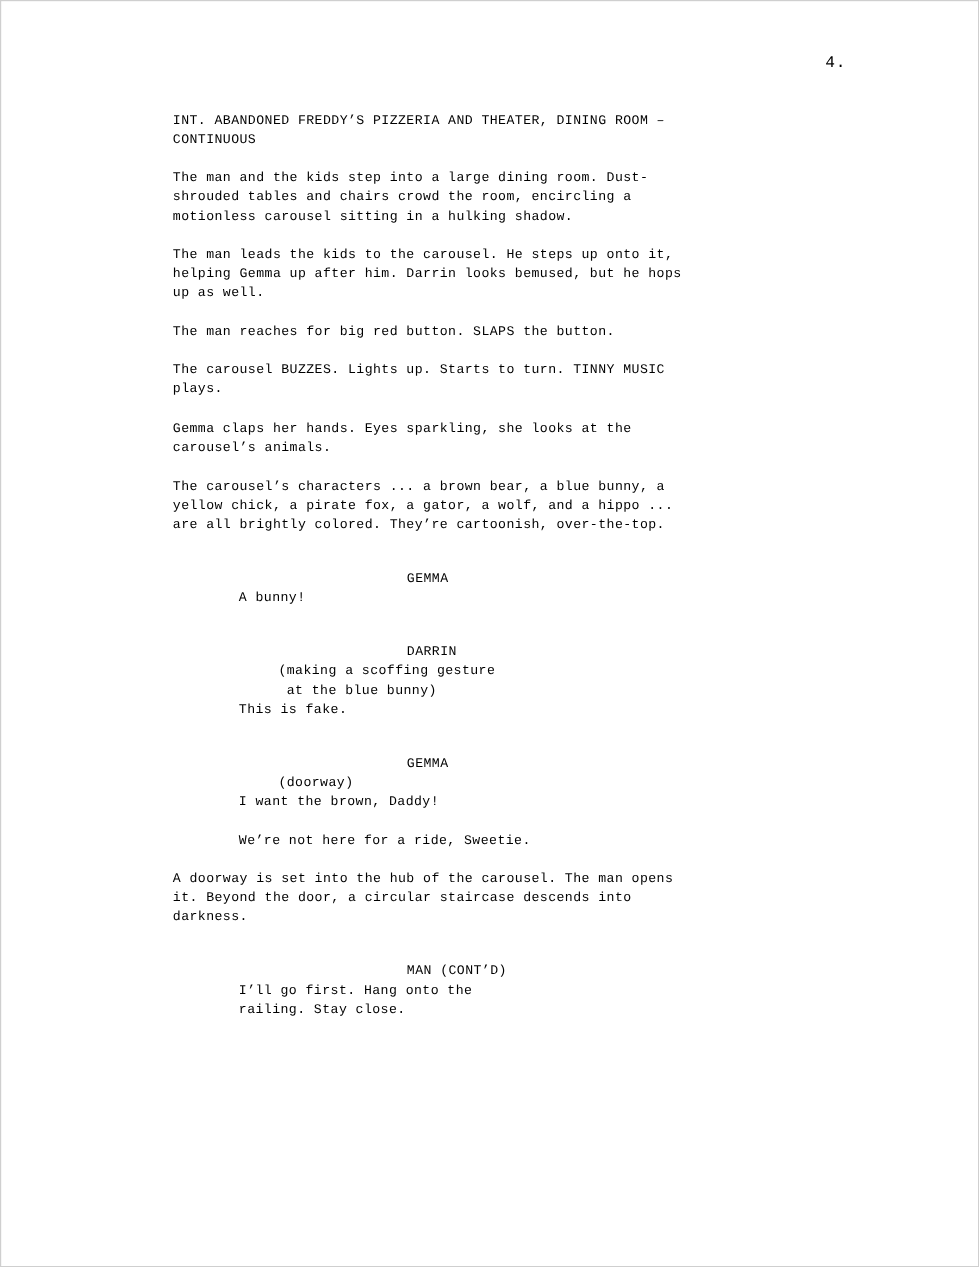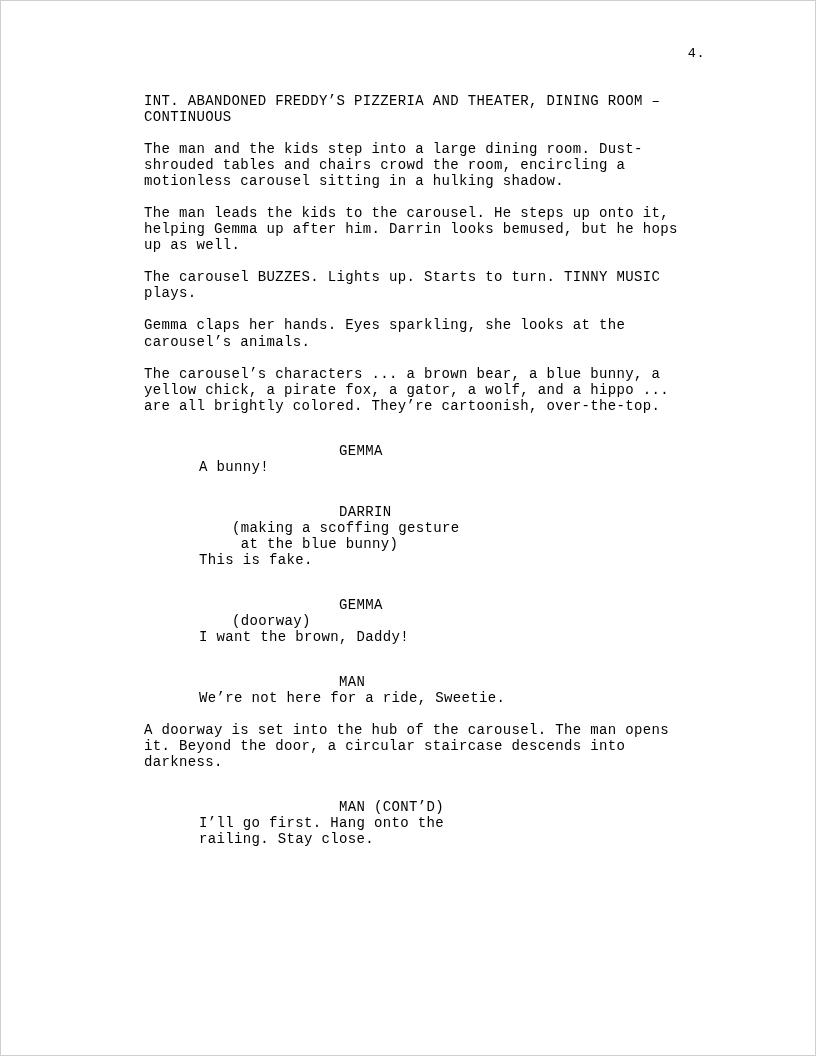--- a/index.html
+++ b/index.html
@@ -25,21 +25,21 @@
     right: 110px;
     font-size: 13.5px;
     letter-spacing: 0.5px;
     color: #000;
   }
   .script {
     position: absolute;
     top: 92px;
     left: 143px;
     width: 570px;
-    font-size: 14px;
+    font-size: 11px;
     line-height: 16.05px;
     color: #000;
     letter-spacing: 0.35px;
   }
   .scene {
     margin-bottom: 16px;
     white-space: pre-wrap;
   }
   .action {
     white-space: pre-wrap;
@@ -77,20 +77,21 @@
 CONTINUOUS</div>
 
     <div class="action">The man and the kids step into a large dining room. Dust-
 shrouded tables and chairs crowd the room, encircling a
 motionless carousel sitting in a hulking shadow.</div>
 
     <div class="action">The man leads the kids to the carousel. He steps up onto it,
 helping Gemma up after him. Darrin looks bemused, but he hops
 up as well.</div>
 
+    <div class="action">The man reaches for big red button. SLAPS the button.</div>
 
     <div class="action">The carousel BUZZES. Lights up. Starts to turn. TINNY MUSIC
 plays.</div>
 
     <div class="action">Gemma claps her hands. Eyes sparkling, she looks at the
 carousel’s animals.</div>
 
     <div class="action">The carousel’s characters ... a brown bear, a blue bunny, a
 yellow chick, a pirate fox, a gator, a wolf, and a hippo ...
 are all brightly colored. They’re cartoonish, over-the-top.</div>
@@ -107,21 +108,20 @@
       <div class="dialogue">This is fake.</div>
     </div>
 
     <div class="dialogue-group">
       <div class="character">GEMMA</div>
       <div class="paren">(doorway)</div>
       <div class="dialogue">I want the brown, Daddy!</div>
     </div>
 
     <div class="dialogue-group">
-      <div class="character">MAN</div>
       <div class="dialogue">We’re not here for a ride, Sweetie.</div>
     </div>
 
 
     <div class="action">A doorway is set into the hub of the carousel. The man opens
 it. Beyond the door, a circular staircase descends into
 darkness.</div>
 
     <div class="dialogue-group">
       <div class="character">MAN (CONT’D)</div>

